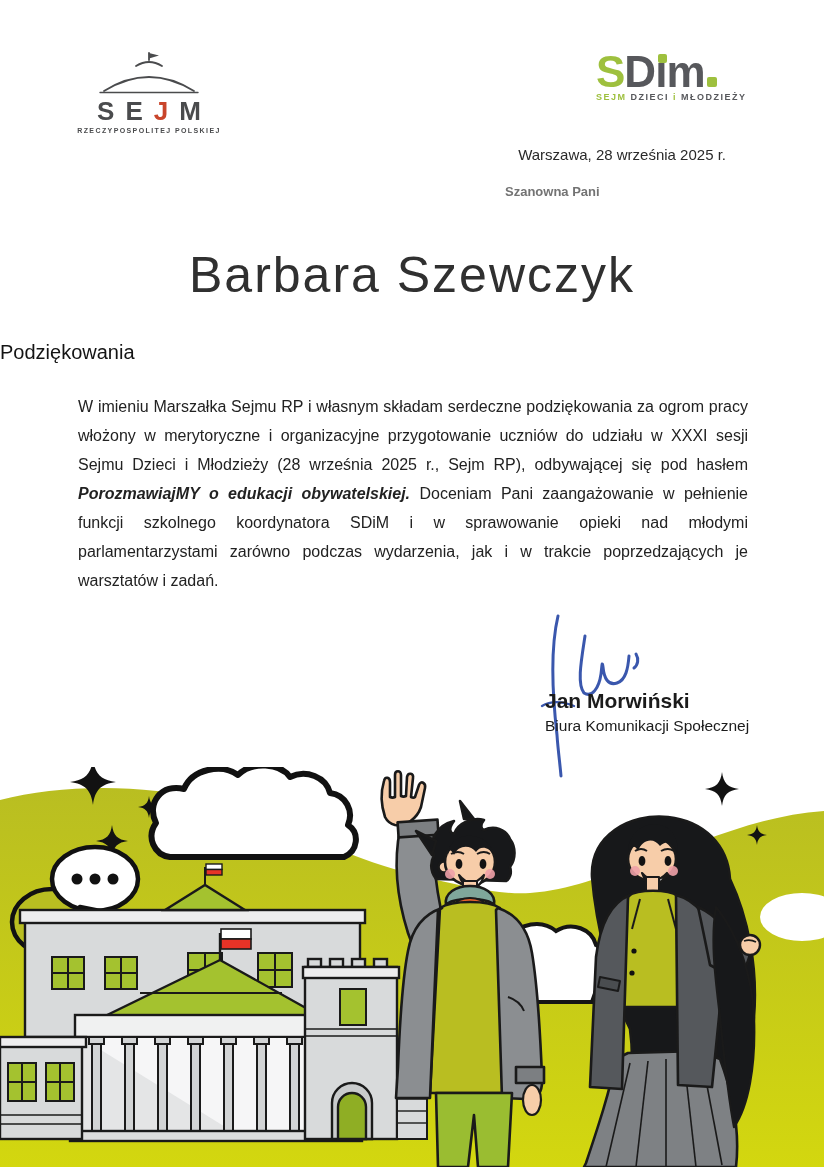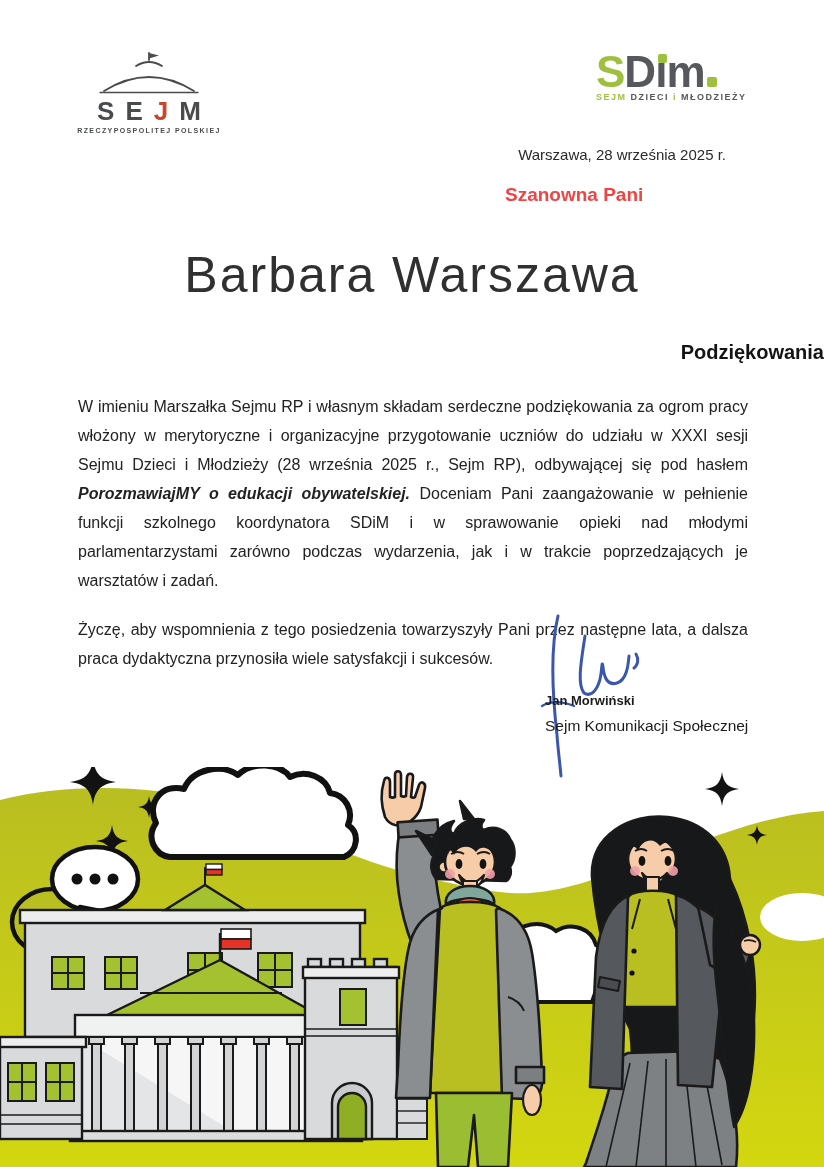--- a/index.html
+++ b/index.html
@@ -23,28 +23,28 @@
   .sdim-logo{position:absolute;left:596px;top:52px;width:170px;}
   .sdim-word{font-weight:700;font-size:44px;line-height:0.9;letter-spacing:-1px;color:var(--logo-dark);white-space:nowrap;}
   .sdim-word .s{color:var(--logo-green);}
   .sdim-word .i-wrap{position:relative;display:inline-block;}
   .sdim-word .i-dot{position:absolute;left:3px;top:2px;width:9px;height:9px;border-radius:2px;background:var(--logo-green);}
   .sdim-word .end-dot{display:inline-block;width:10px;height:10px;border-radius:2px;background:var(--logo-green);margin-left:2px;}
   .sdim-sub{margin-top:0;font-size:9px;font-weight:700;letter-spacing:1.5px;color:var(--logo-dark);white-space:nowrap;}
   .sdim-sub .gr{color:var(--logo-green);}
   
   .date-line{position:absolute;top:146px;right:98px;font-size:15px;color:#2a2a2a;}
-  .salutation{position:absolute;top:184px;left:505px;font-size:19px;font-weight:700;color:#ef4444;}
+  .salutation{position:absolute;top:184px;left:505px;font-size:13px;font-weight:700;color:#737373;}
   .recipient{position:absolute;top:246px;left:0;width:100%;text-align:center;font-size:50px;letter-spacing:2px;color:#303030;font-weight:400;}
-  .heading{position:absolute;top:341px;left:0;width:100%;text-align:right;font-size:20px;font-weight:700;color:#141414;}
+  .heading{position:absolute;top:341px;left:0;width:100%;text-align:left;font-size:20px;font-weight:400;color:#141414;}
   .body-text{position:absolute;left:78px;top:392px;width:670px;font-size:16px;line-height:29px;text-align:justify;color:#222;}
   .body-text p{margin:0 0 20px 0;}
   .theme{font-weight:700;font-style:italic;margin-top:45px;}
   .sign-block{position:absolute;left:545px;top:688px;font-size:15.5px;line-height:25px;color:#1b1b1b;}
-  .sign-name{font-weight:700;font-size:13px;}
+  .sign-name{font-weight:700;font-size:21px;}
   .signature-svg{position:absolute;left:490px;top:610px;width:180px;height:175px;}
   .illustration{position:absolute;left:0;top:767px;width:824px;height:400px;}
 </style>
 </head>
 <body>
 
 <div class="page">
 
   <div class="sejm-logo">
     <svg width="150" height="44" viewBox="0 0 150 44">
@@ -60,40 +60,39 @@
     <div class="sejm-sub">RZECZYPOSPOLITEJ POLSKIEJ</div>
   </div>
 
   <div class="sdim-logo">
     <div class="sdim-word"><span class="s">S</span><span>D</span><span class="i-wrap"><span>ı</span><span class="i-dot"></span></span><span>m</span><span class="end-dot"></span></div>
     <div class="sdim-sub"><span class="gr">SEJM</span> <span>DZIECI</span> <span class="gr">i</span> <span>MŁODZIEŻY</span></div>
   </div>
 
   <div class="date-line">Warszawa, 28 września 2025 r.</div>
   <div class="salutation">Szanowna Pani</div>
-  <div class="recipient">Barbara Warszawa</div>
+  <div class="recipient">Barbara Szewczyk</div>
   <div class="heading">Podziękowania</div>
 
   <div class="body-text">
     <p><span>W imieniu Marszałka Sejmu RP i własnym składam serdeczne podziękowania za ogrom pracy włożony w merytoryczne i organizacyjne przygotowanie uczniów do udziału w XXXI sesji Sejmu Dzieci i Młodzieży (28 września 2025 r., Sejm RP), odbywającej się pod hasłem </span><span class="theme">PorozmawiajMY o edukacji obywatelskiej.</span><span> Doceniam Pani zaangażowanie w pełnienie funkcji szkolnego koordynatora SDiM i w sprawowanie opieki nad młodymi parlamentarzystami zarówno podczas wydarzenia, jak i w trakcie poprzedzających je warsztatów i zadań.</span></p>
-    <p>Życzę, aby wspomnienia z tego posiedzenia towarzyszyły Pani przez następne lata, a dalsza praca dydaktyczna przynosiła wiele satysfakcji i sukcesów.</p>
   </div>
 
   <svg class="signature-svg" viewBox="0 0 180 175">
     <g fill="none" stroke="var(--signature-blue)" stroke-width="3" stroke-linecap="round">
       <path d="M68,6 C60,40 63,90 67,125 C68,140 70,154 71,166"></path>
       <path d="M95,26 C91,52 87,74 94,83 C102,88 109,78 111,64 C112,56 112,50 113,57 C114,68 118,76 127,73 C136,70 138,58 139,46"></path>
       <path d="M146,44 C149,49 148,55 144,58"></path>
       <path d="M52,96 C62,90 74,92 84,96" stroke-width="2.4"></path>
     </g>
   </svg>
 
   <div class="sign-block">
     <div class="sign-name">Jan Morwiński</div>
-    <div>Sejm Komunikacji Społecznej</div>
+    <div>Biura Komunikacji Społecznej</div>
   </div>
 
   <svg class="illustration" viewBox="0 0 824 400">
     <defs>
       <linearGradient id="hillGrad" x1="0" y1="0" x2="0" y2="1">
         <stop offset="0" stop-color="var(--green)"></stop>
         <stop offset="1" stop-color="var(--green-bright)"></stop>
       </linearGradient>
       <path id="spk" d="M0,-1 C0.08,-0.35 0.35,-0.08 1,0 C0.35,0.08 0.08,0.35 0,1 C-0.08,0.35 -0.35,0.08 -1,0 C-0.35,-0.08 -0.08,-0.35 0,-1 Z"></path>
     </defs>

